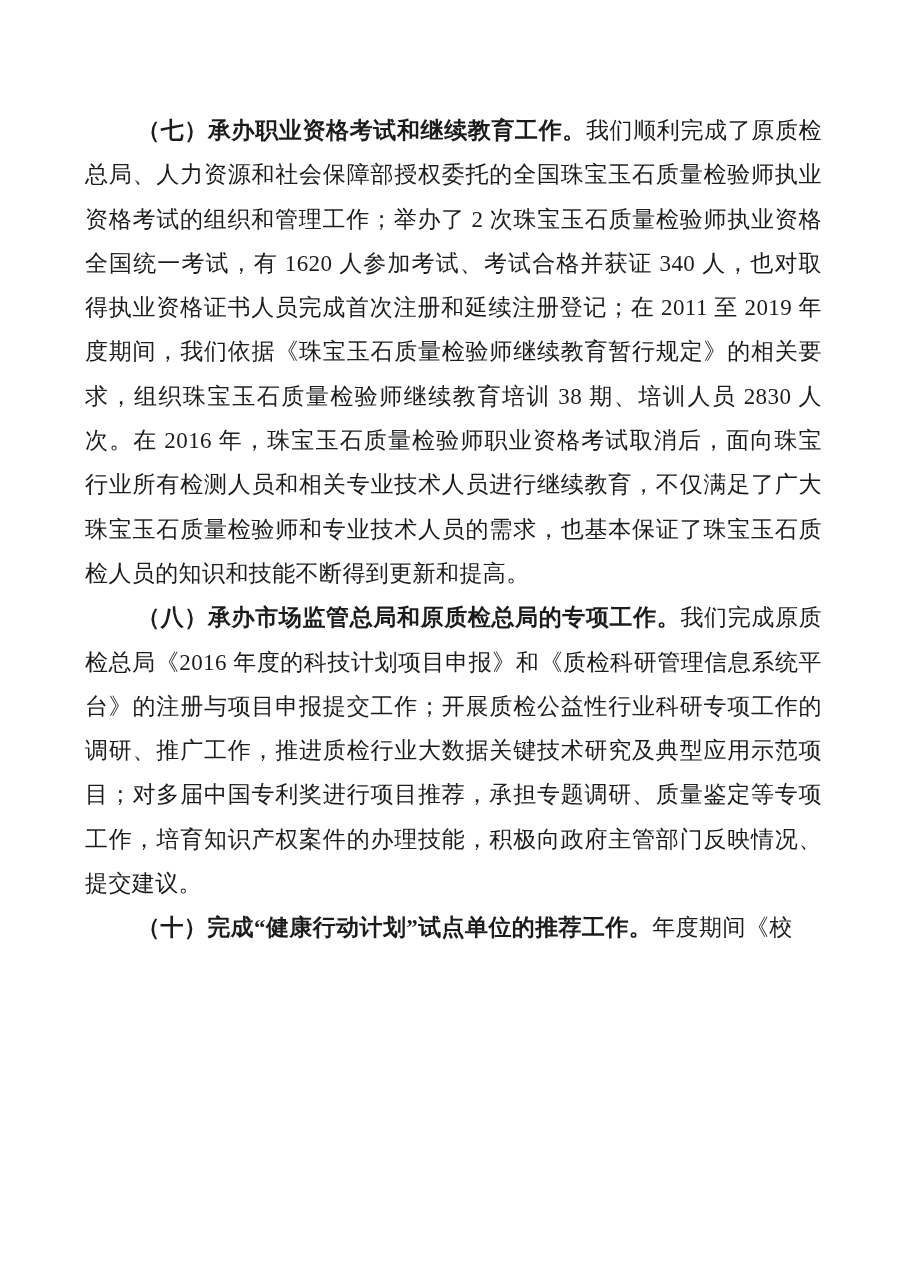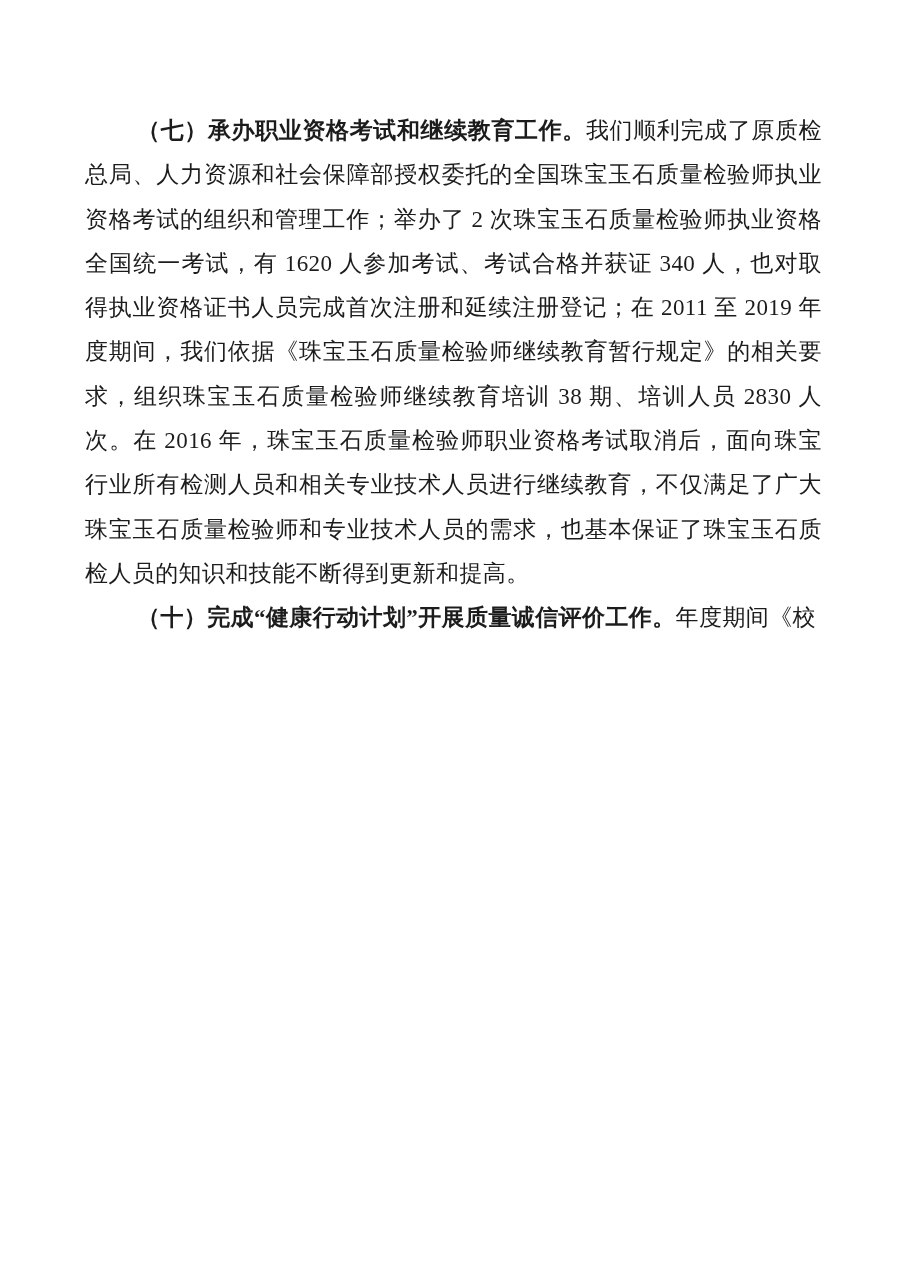--- a/index.html
+++ b/index.html
@@ -44,16 +44,17 @@
     letter-spacing: 3px;
     color: #1c1c1c;
   }
 </style>
 </head>
 <body>
 
 <div class="page">
   <div class="content">
     <p class="para"><span class="para-heading">（七）承办职业资格考试和继续教育工作。</span><span class="para-body">我们顺利完成了原质检总局、人力资源和社会保障部授权委托的全国珠宝玉石质量检验师执业资格考试的组织和管理工作；举办了 2 次珠宝玉石质量检验师执业资格全国统一考试，有 1620 人参加考试、考试合格并获证 340 人，也对取得执业资格证书人员完成首次注册和延续注册登记；在 2011 至 2019 年度期间，我们依据《珠宝玉石质量检验师继续教育暂行规定》的相关要求，组织珠宝玉石质量检验师继续教育培训 38 期、培训人员 2830 人次。在 2016 年，珠宝玉石质量检验师职业资格考试取消后，面向珠宝行业所有检测人员和相关专业技术人员进行继续教育，不仅满足了广大珠宝玉石质量检验师和专业技术人员的需求，也基本保证了珠宝玉石质检人员的知识和技能不断得到更新和提高。</span></p>
-    <p class="para"><span class="para-heading">（十）完成“健康行动计划”开展质量诚信评价工作。</span><span class="para-body">年度期间《校</span></p>
+    <p class="para"><span class="para-heading">（八）承办市场监管总局和原质检总局的专项工作。</span><span class="para-body">我们完成原质检总局《2016 年度的科技计划项目申报》和《质检科研管理信息系统平台》的注册与项目申报提交工作；开展质检公益性行业科研专项工作的调研、推广工作，推进质检行业大数据关键技术研究及典型应用示范项目；对多届中国专利奖进行项目推荐，承担专题调研、质量鉴定等专项工作，培育知识产权案件的办理技能，积极向政府主管部门反映情况、提交建议。</span></p>
+    <p class="para"><span class="para-heading">（十）完成“健康行动计划”试点单位的推荐工作。</span><span class="para-body">年度期间《校</span></p>
   </div>
   <div class="page-number">- 16 -</div>
 </div>
 
 </body></html>

